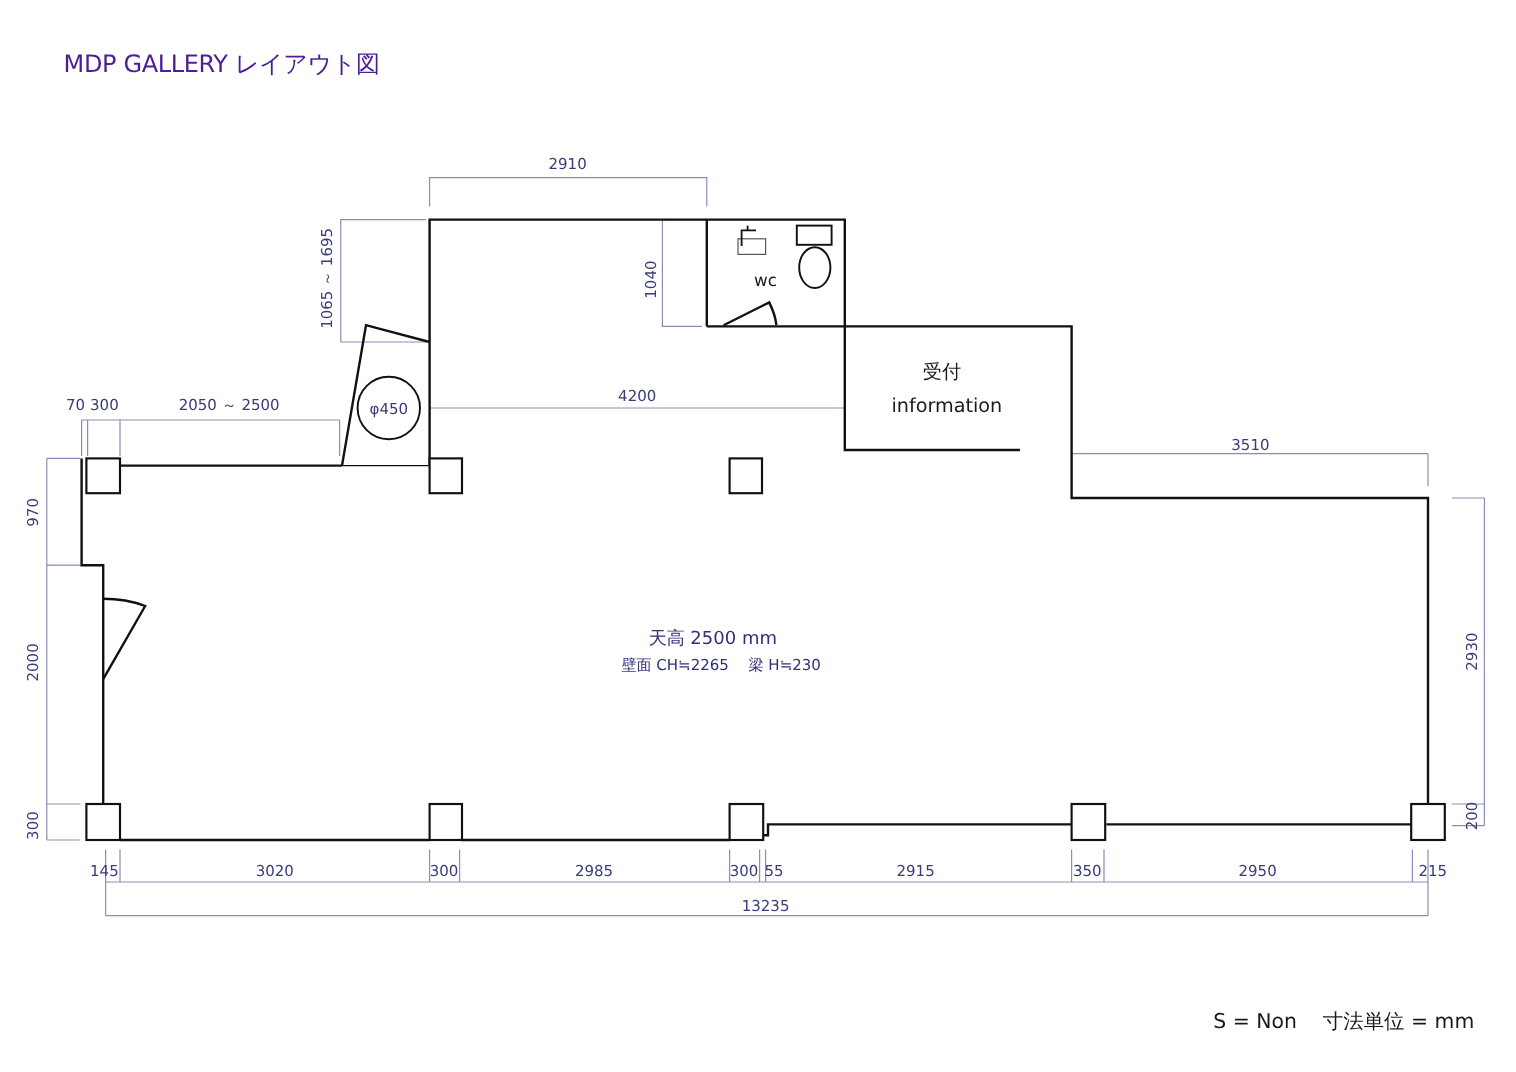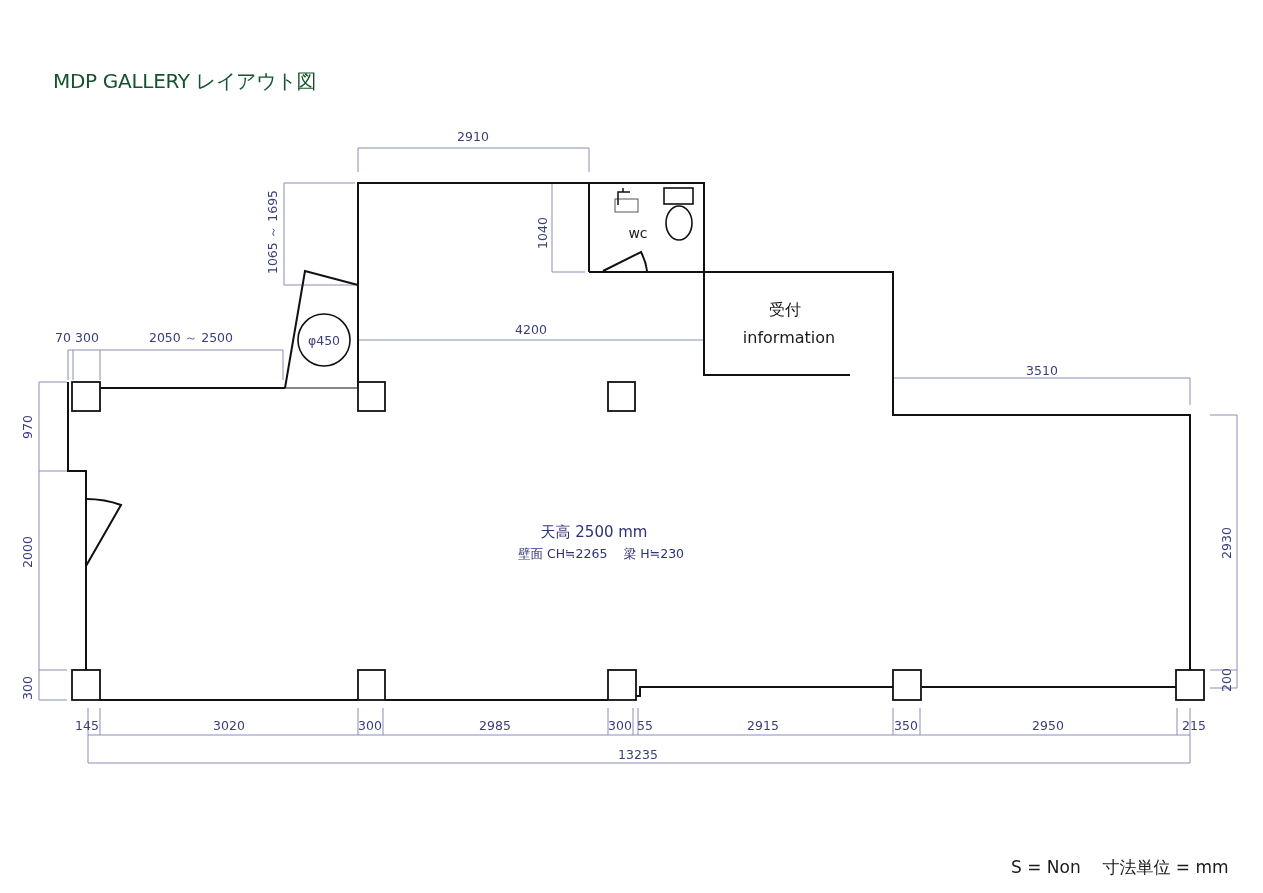--- a/index.html
+++ b/index.html
@@ -1,20 +1,20 @@
 <!DOCTYPE html>
 <html><head>
 <meta charset="utf-8">
 <style>
   html, body { margin: 0; padding: 0; background: #ffffff; }
   body { width: 1263px; height: 893px; position: relative; overflow: hidden;
          font-family: "DejaVu Sans", "Liberation Sans", sans-serif; }
-  .title { position: absolute; left: 53px; top: 40px; font-size: 20px; color: #14532d;
-           letter-spacing: -0.3px; margin-top: 28px; }
-  .scale-note { position: absolute; left: 1011px; top: 840px; font-size: 17px; color: #1a1a1a; margin-top: 16px; }
+  .title { position: absolute; left: 53px; top: 40px; font-size: 20px; color: #4c1d95;
+           letter-spacing: -0.3px; }
+  .scale-note { position: absolute; left: 1011px; top: 840px; font-size: 17px; color: #1a1a1a; }
   .scale-note span { display: inline-block; }
   svg { position: absolute; left: 0; top: 0; }
   .wall { stroke: #111; stroke-width: 2; fill: none; }
   .col { stroke: #111; stroke-width: 1.8; fill: #fff; }
   .fx { stroke: #111; stroke-width: 1.6; fill: #fff; }
   .dim { stroke: #8a8db5; stroke-width: 1; fill: none; }
   .dimtxt { fill: #3a3d7a; font-size: 12.5px; font-family: "DejaVu Sans", sans-serif; }
   .label { fill: #1a1a1a; font-size: 16px; font-family: "DejaVu Sans", sans-serif; }
   .ceil1 { fill: #2f3275; font-size: 15px; font-family: "DejaVu Sans", sans-serif; }
   .ceil2 { fill: #2f3275; font-size: 12.5px; font-family: "DejaVu Sans", sans-serif; }

